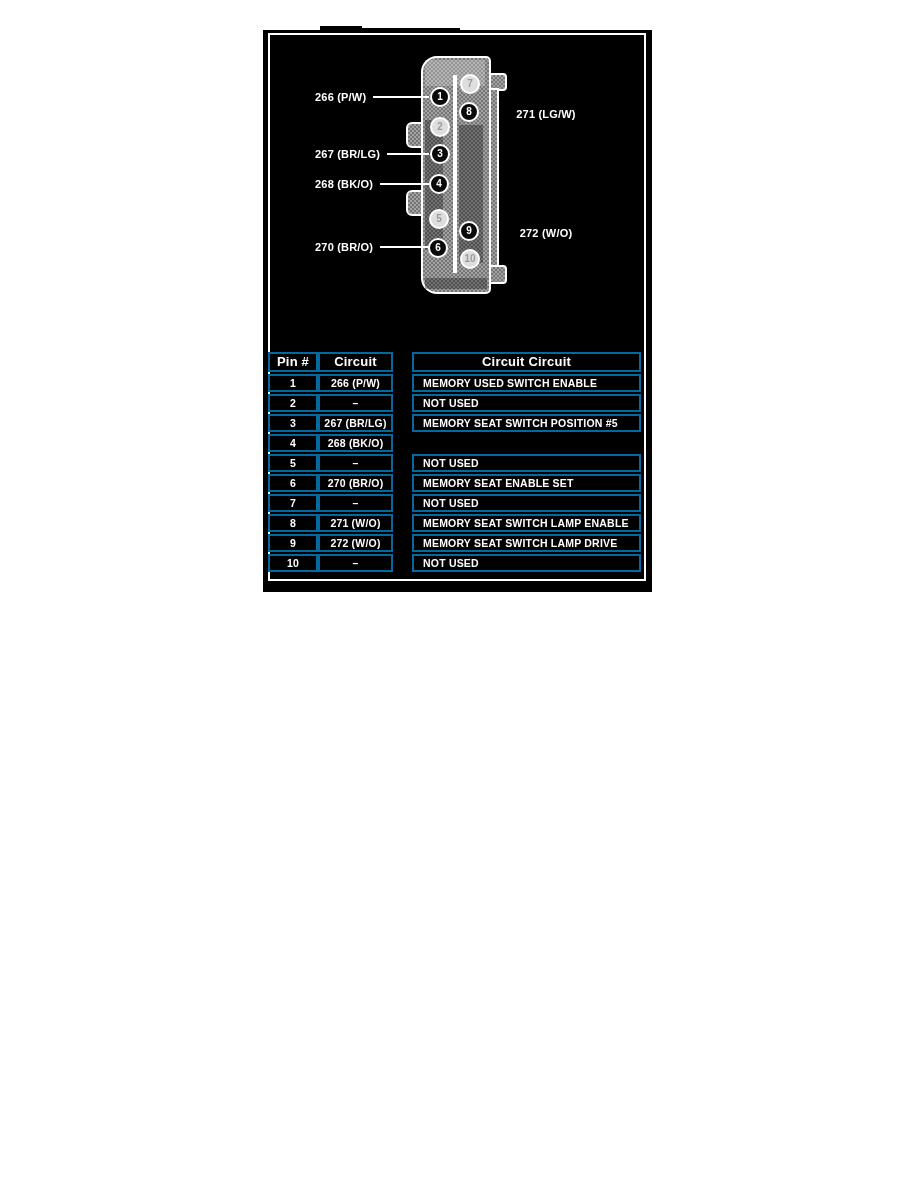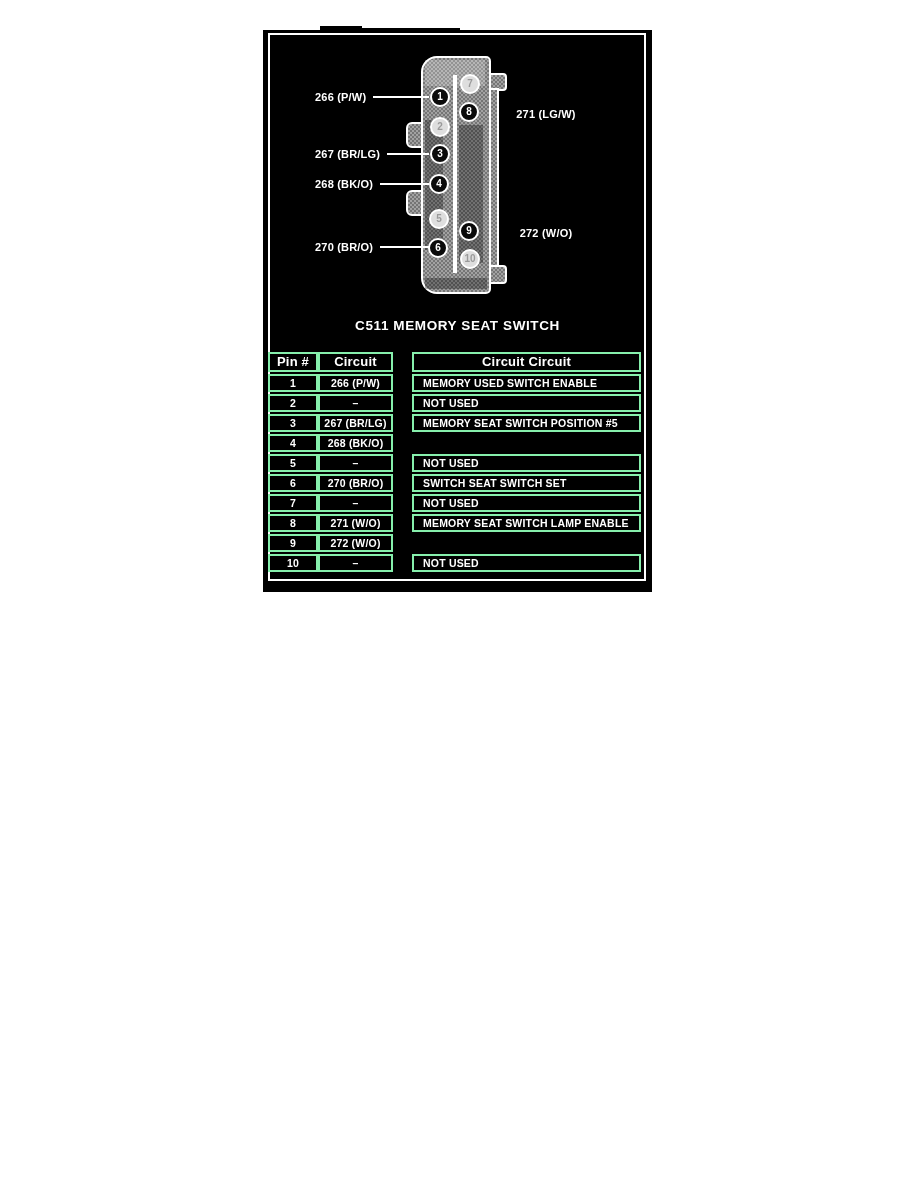--- a/index.html
+++ b/index.html
@@ -55,21 +55,21 @@
   .rlabel .lline { margin-right: 8px; }
 
   .dtitle {
     position: absolute; left: 0; right: 0; top: 288px; text-align: center;
     color: #fff; font-size: 13.5px; font-weight: bold; letter-spacing: 0.6px; white-space: nowrap;
   }
 
   .ptable { position: absolute; left: 5px; top: 322px; width: 373px; }
   .prow { display: flex; margin-bottom: 2px; }
   .pcell {
-    border: 2px solid #86efac; background: #000; color: #fff; font-weight: bold;
+    border: 2px solid #0369a1; background: #000; color: #fff; font-weight: bold;
     font-size: 10.5px; height: 18px; line-height: 14px; text-align: center;
     letter-spacing: 0.2px; white-space: nowrap; overflow: hidden;
   }
   .c1 { width: 50px; }
   .c2 { width: 75px; margin-right: 19px; }
   .c3 { flex: 1; text-align: left; padding-left: 9px; }
   .prow.head .pcell { font-size: 13px; height: 20px; line-height: 16px; }
   .prow.head .c3 { text-align: center; padding-left: 0; }
 </style>
 </head>
@@ -128,21 +128,20 @@
       <div class="rlabel" style="top:74px">
         <span class="lline"></span>
         <span class="ltext">271 (LG/W)</span>
       </div>
       <div class="rlabel" style="top:193px">
         <span class="lline"></span>
         <span class="ltext">272 (W/O)</span>
       </div>
     </div>
 
-    <div class="dtitle">C511 MEMORY SEAT SWITCH</div>
 
     <div class="ptable">
       <div class="prow head">
         <div class="pcell c1">Pin #</div>
         <div class="pcell c2">Circuit</div>
         <div class="pcell c3">Circuit Circuit</div>
       </div>
       <div class="prow">
         <div class="pcell c1">1</div>
         <div class="pcell c2">266 (P/W)</div>
@@ -163,35 +162,36 @@
         <div class="pcell c2">268 (BK/O)</div>
       </div>
       <div class="prow">
         <div class="pcell c1">5</div>
         <div class="pcell c2">–</div>
         <div class="pcell c3">NOT USED</div>
       </div>
       <div class="prow">
         <div class="pcell c1">6</div>
         <div class="pcell c2">270 (BR/O)</div>
-        <div class="pcell c3">SWITCH SEAT SWITCH SET</div>
+        <div class="pcell c3">MEMORY SEAT ENABLE SET</div>
       </div>
       <div class="prow">
         <div class="pcell c1">7</div>
         <div class="pcell c2">–</div>
         <div class="pcell c3">NOT USED</div>
       </div>
       <div class="prow">
         <div class="pcell c1">8</div>
         <div class="pcell c2">271 (W/O)</div>
         <div class="pcell c3">MEMORY SEAT SWITCH LAMP ENABLE</div>
       </div>
       <div class="prow">
         <div class="pcell c1">9</div>
         <div class="pcell c2">272 (W/O)</div>
+        <div class="pcell c3">MEMORY SEAT SWITCH LAMP DRIVE</div>
       </div>
       <div class="prow">
         <div class="pcell c1">10</div>
         <div class="pcell c2">–</div>
         <div class="pcell c3">NOT USED</div>
       </div>
     </div>
   </div>
 </div>
 

